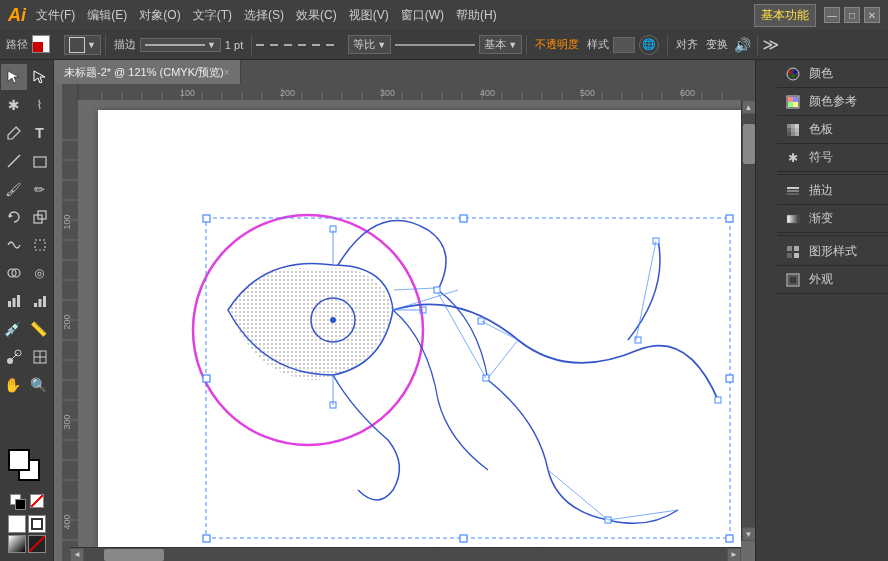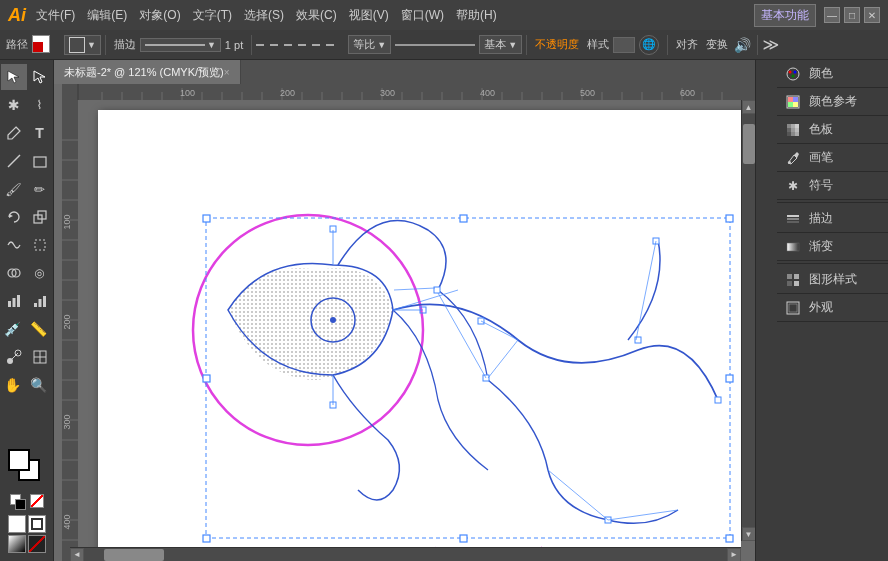--- a/index.html
+++ b/index.html
@@ -36,21 +36,21 @@
     #titlebar .win-btn {
       width: 16px; height: 16px;
       background: #666;
       border: 1px solid #888;
       display: flex; align-items: center; justify-content: center;
       font-size: 10px; color: #ccc; cursor: pointer;
     }
     #titlebar .basic-func {
       margin-right: 8px;
       font-size: 12px;
-      color: #c4b5fd;
+      color: #fde047;
       background: #555;
       padding: 2px 6px;
       border: 1px solid #777;
     }
 
     
     #toolbar {
       height: 30px;
       background: #3c3c3c;
       display: flex;
@@ -730,30 +730,20 @@
             <rect x="5" y="5" width="4" height="4" fill="#999"></rect>
             <rect x="9" y="5" width="4" height="4" fill="#bbb"></rect>
             <rect x="1" y="9" width="4" height="4" fill="#555"></rect>
             <rect x="5" y="9" width="4" height="4" fill="#888"></rect>
             <rect x="9" y="9" width="4" height="4" fill="#aaa"></rect>
           </svg>
       </span>
       <span class="panel-label">色板</span>
     </div>
 
-    <div class="right-panel-item">
-      <span class="panel-icon">
-        <svg width="14" height="14" viewBox="0 0 14 14">
-            <path d="M2 12 L8 4 L11 7 L5 13 Z" fill="none" stroke="#ccc" stroke-width="1"></path>
-            <path d="M8 4 L11 1 L13 3 L11 7 Z" fill="#ccc"></path>
-            <circle cx="3.5" cy="11.5" r="1.5" fill="#ccc"></circle>
-          </svg>
-      </span>
-      <span class="panel-label">画笔</span>
-    </div>
 
     <div class="right-panel-item">
       <span class="panel-icon">
         <svg width="14" height="14" viewBox="0 0 14 14">
             <text x="2" y="11" font-size="12" fill="#ccc">✱</text>
           </svg>
       </span>
       <span class="panel-label">符号</span>
     </div>
 

